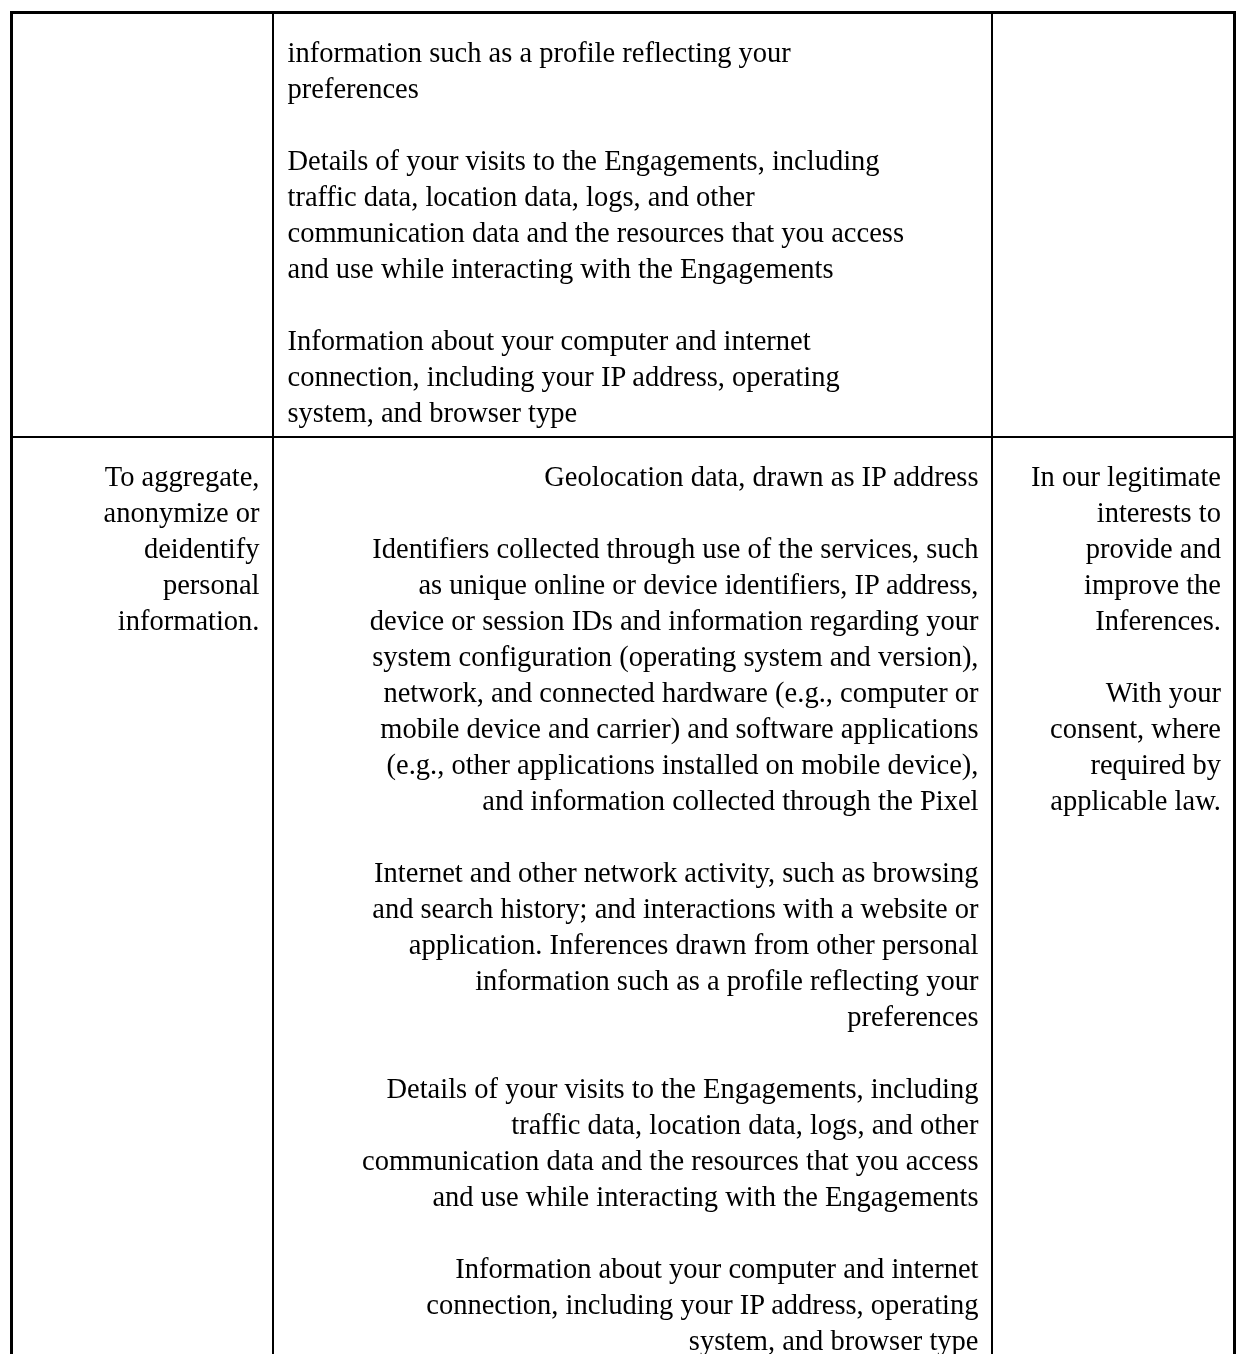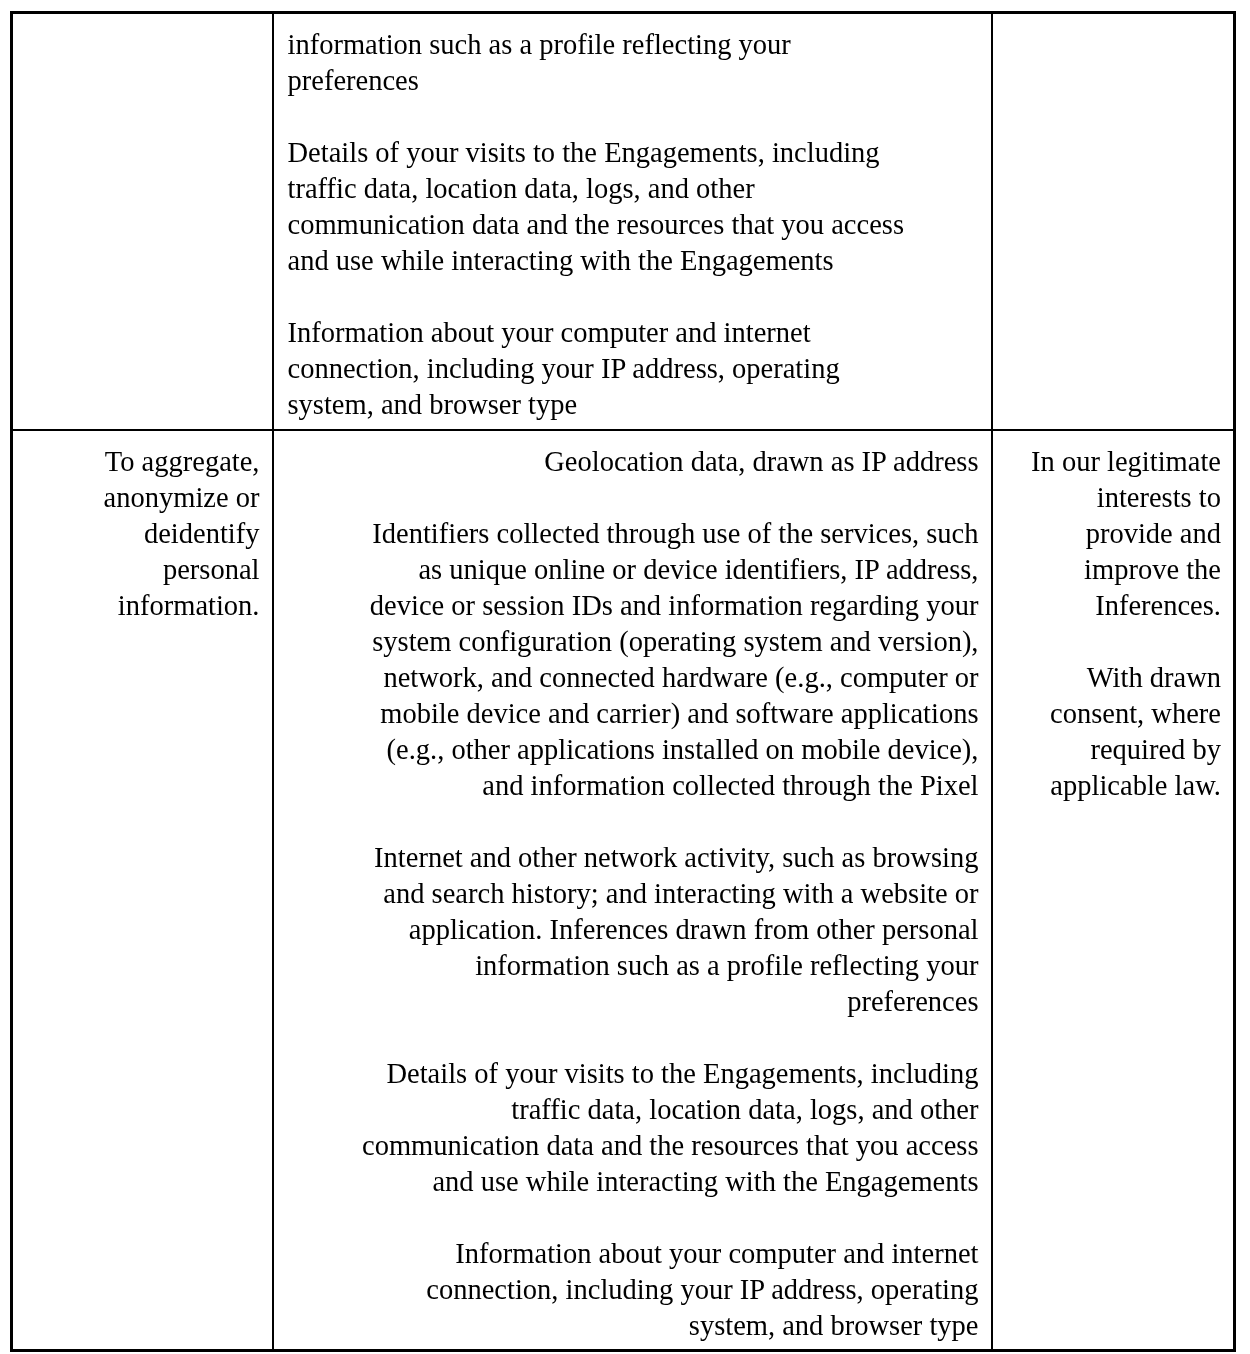--- a/index.html
+++ b/index.html
@@ -37,21 +37,21 @@
     line-height: 36px;
     background: #ffffff;
     overflow-wrap: break-word;
   }
   .policy-table col.col-purpose { width: 261px; }
   .policy-table col.col-data    { width: 719px; }
   .policy-table col.col-basis   { width: 243px; }
   .policy-table tr.row-continued { height: 417px; }
   .policy-table tr.row-aggregate { height: 906px; text-align: right; }
   .policy-table p {
-    margin: 8px 0 36px 0;
+    margin: 16px 0 36px 0;
     white-space: pre-line;
   }
   .policy-table p:last-child {
     margin-bottom: 0;
   }
 </style>
 </head>
 <body>
 
 <div class="page">
@@ -89,39 +89,39 @@
             <p>Geolocation data, drawn as IP address</p>
             <p>Identifiers collected through use of the services, such
 as unique online or device identifiers, IP address,
 device or session IDs and information regarding your
 system configuration (operating system and version),
 network, and connected hardware (e.g., computer or
 mobile device and carrier) and software applications
 (e.g., other applications installed on mobile device),
 and information collected through the Pixel</p>
             <p>Internet and other network activity, such as browsing
-and search history; and interacting with a website or
+and search history; and interactions with a website or
 application. Inferences drawn from other personal
 information such as a profile reflecting your
 preferences</p>
             <p>Details of your visits to the Engagements, including
 traffic data, location data, logs, and other
 communication data and the resources that you access
 and use while interacting with the Engagements</p>
             <p>Information about your computer and internet
 connection, including your IP address, operating
 system, and browser type</p>
           </td>
         <td>
             <p>In our legitimate
 interests to
 provide and
 improve the
 Inferences.</p>
-            <p>With drawn
+            <p>With your
 consent, where
 required by
 applicable law.</p>
           </td>
       </tr>
     </tbody>
   </table>
 </div>
 
 </body></html>

